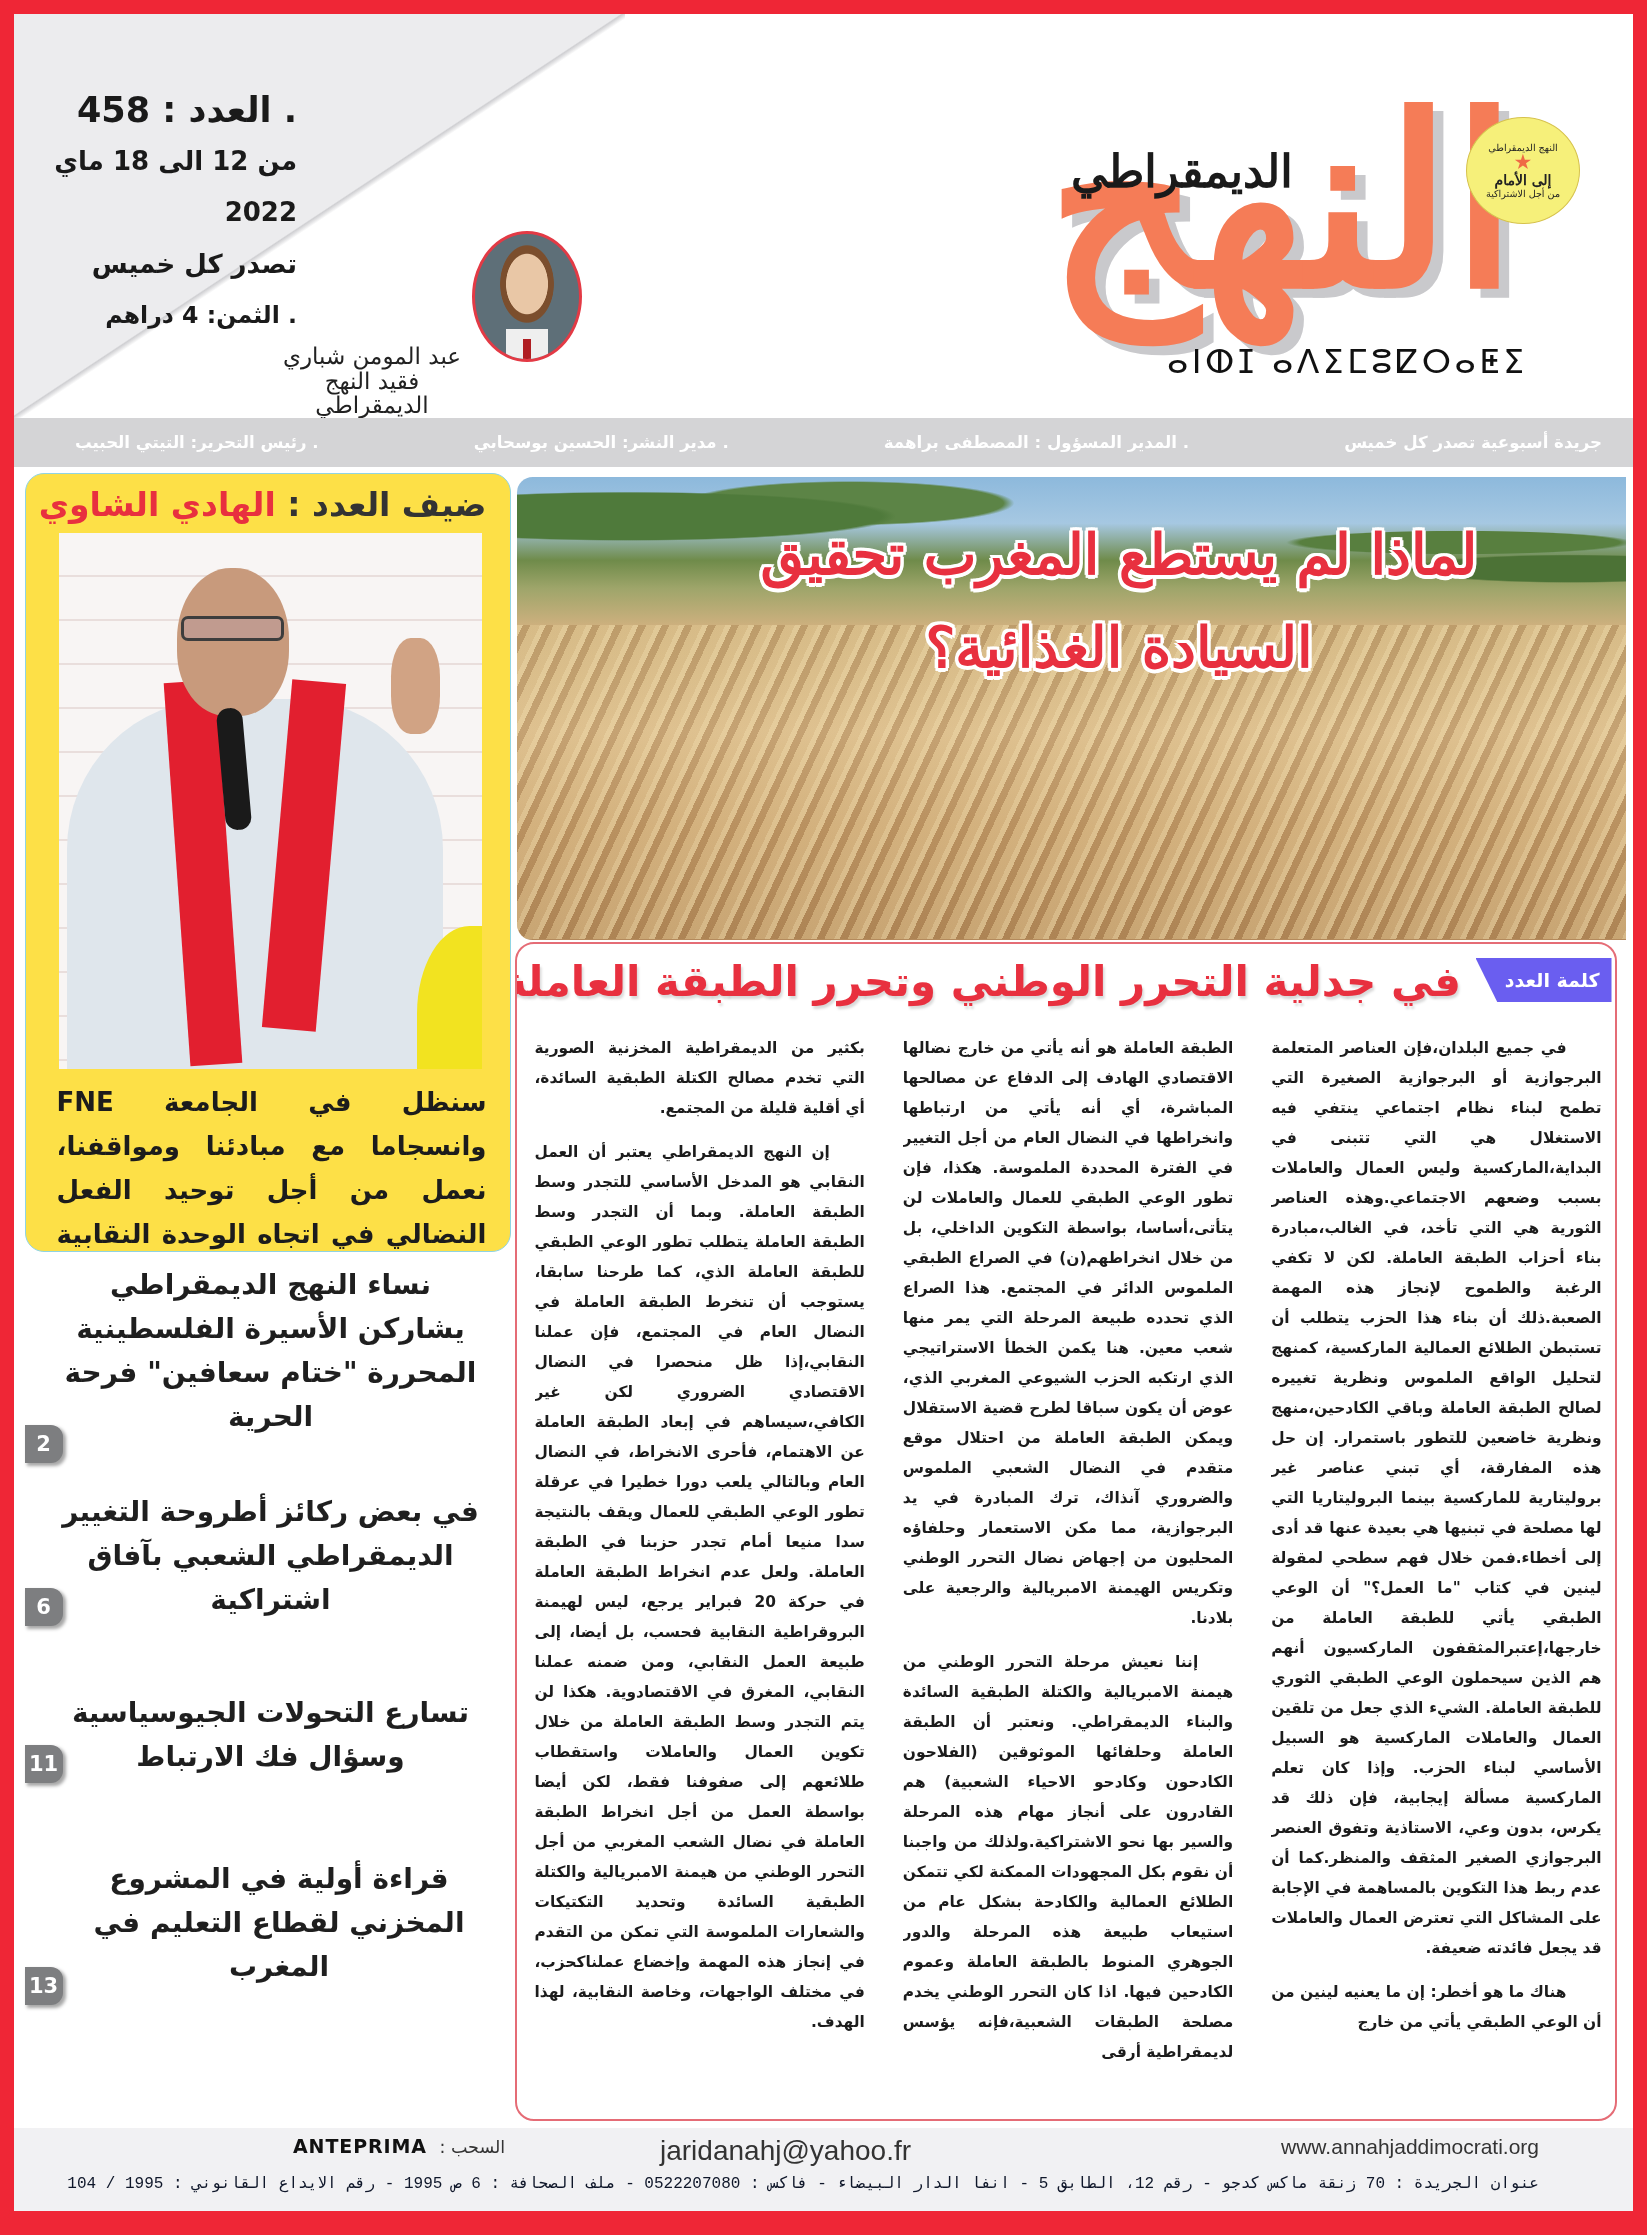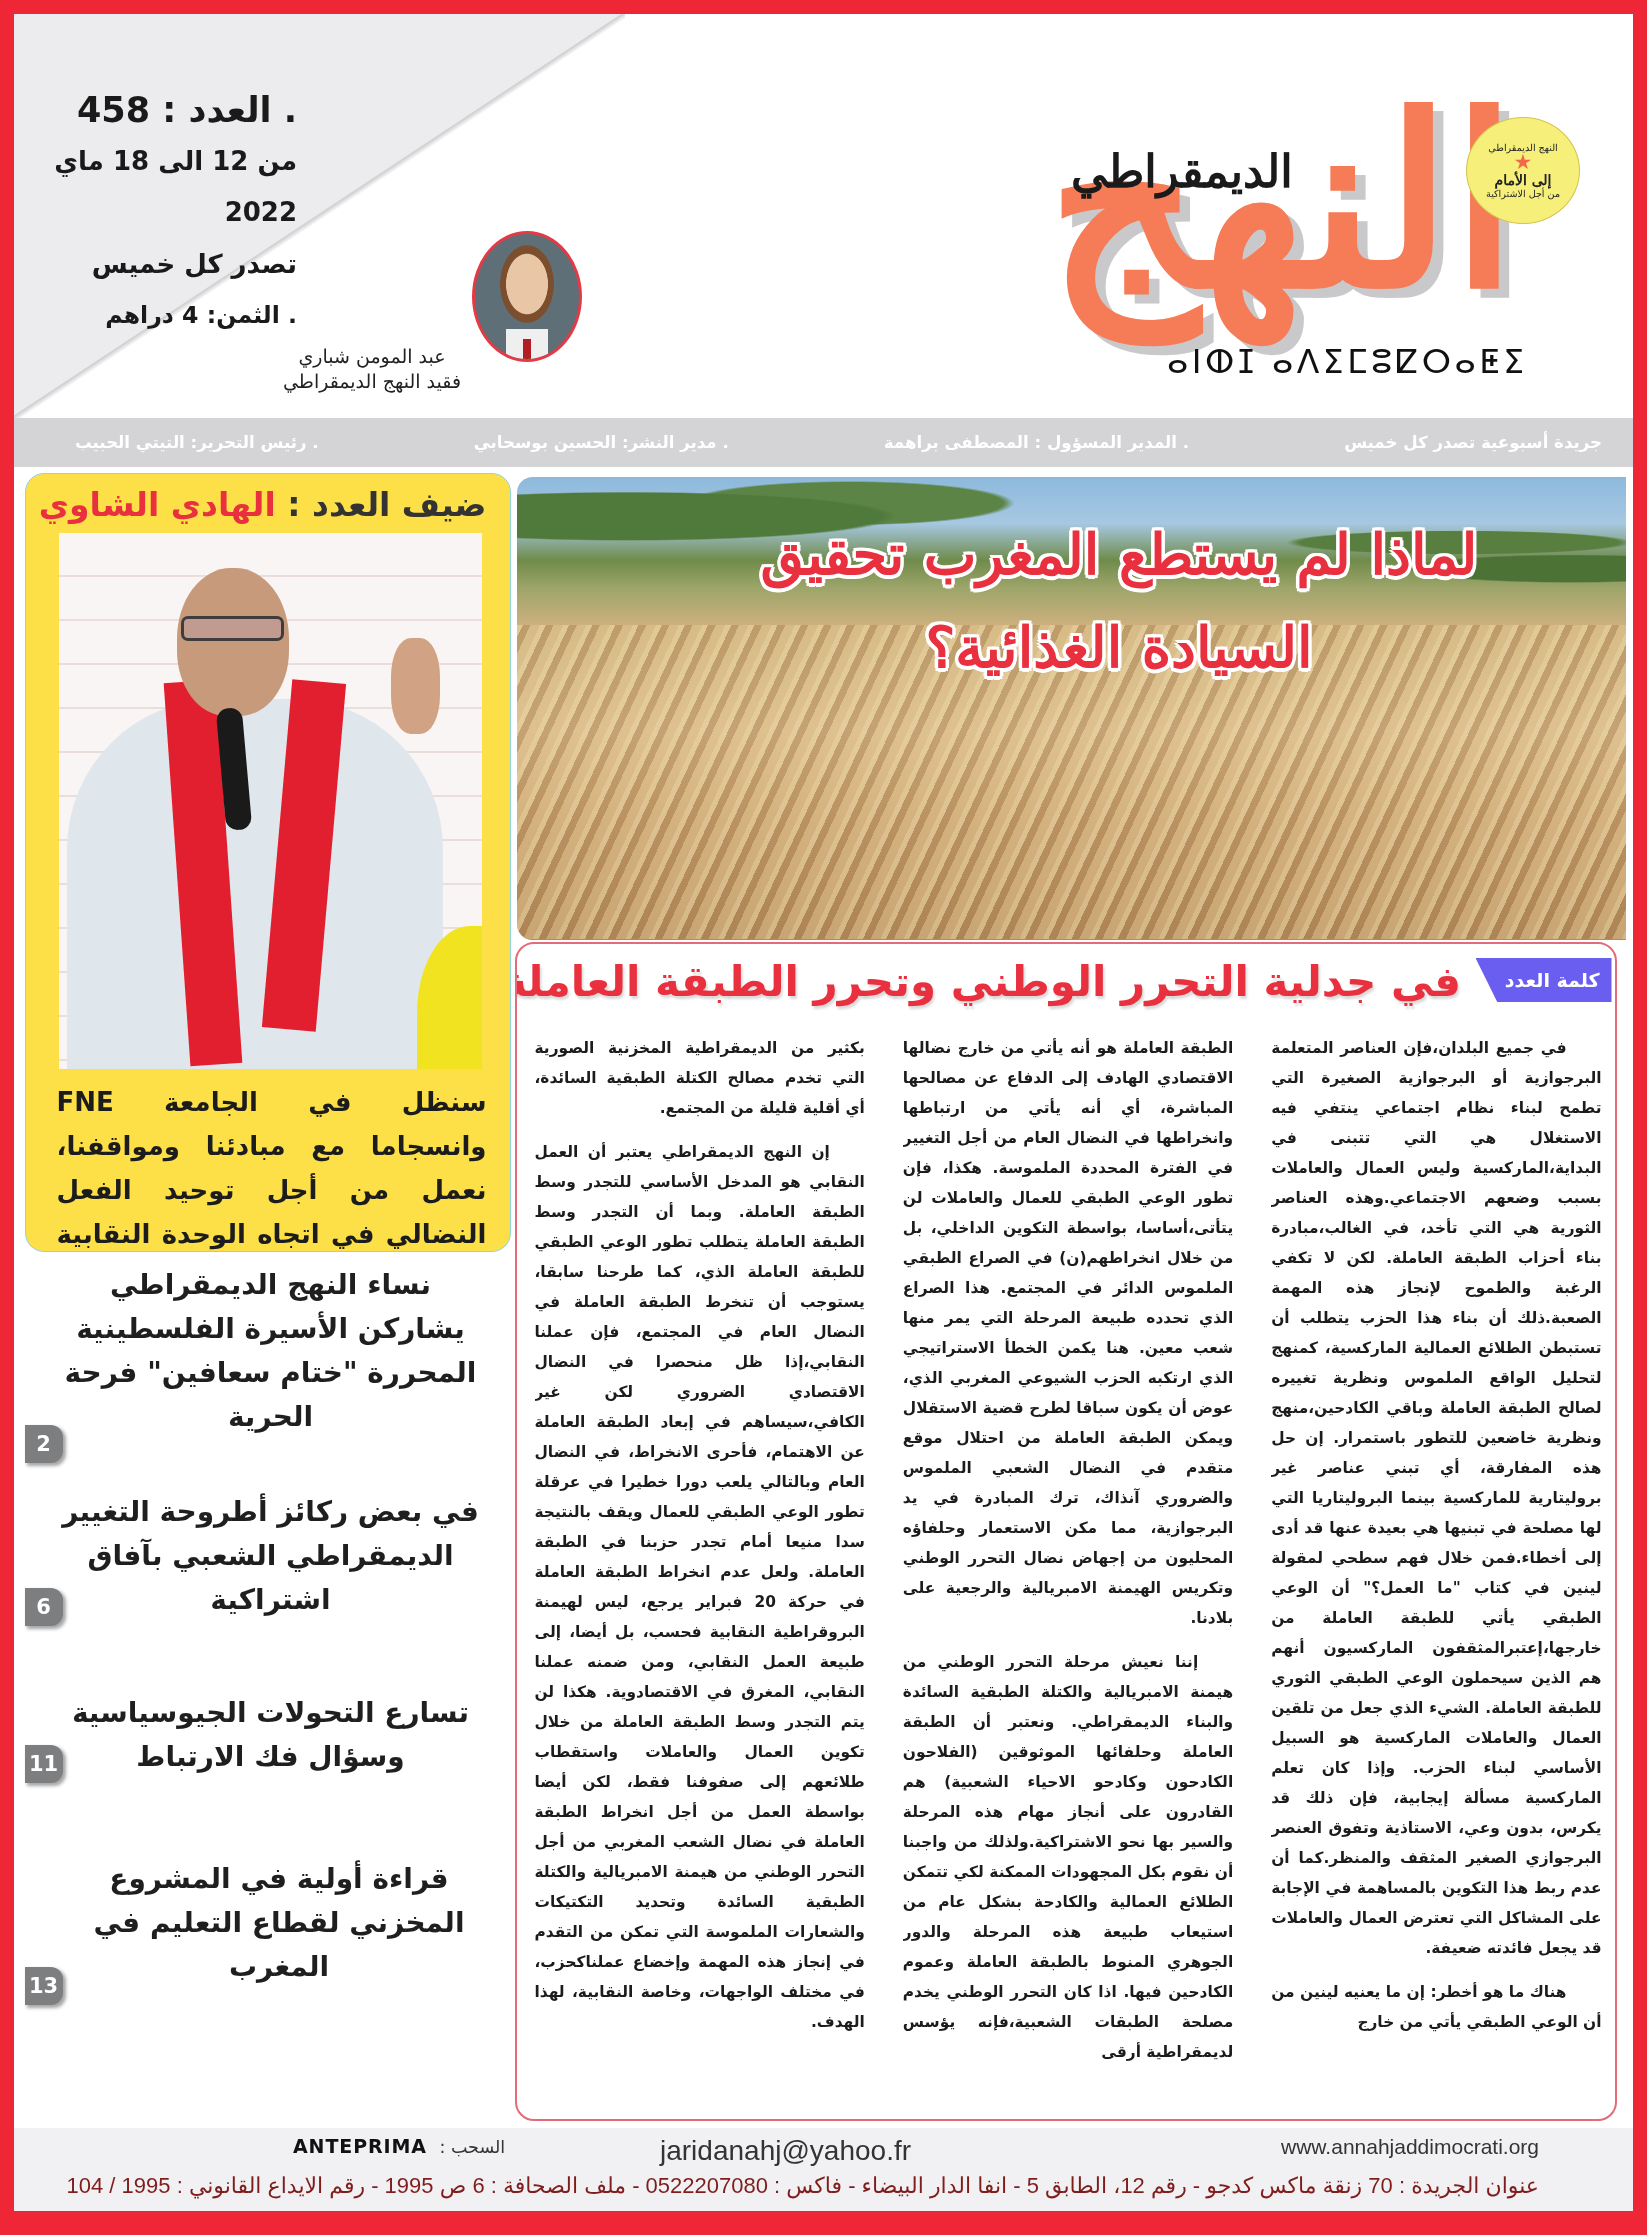--- a/index.html
+++ b/index.html
@@ -20,21 +20,21 @@
   .issue-dates { font-size: 26px; line-height: 51px; }
   .issue-freq { font-size: 26px; line-height: 52px; }
   .issue-price { font-size: 23.6px; line-height: 51px; }
 
   .founder-photo { position: absolute; left: 458px; top: 217px; width: 110px; height: 131px; border-radius: 50%;
     border: 3.5px solid #e33a45; background: radial-gradient(ellipse at 50% 40%, #e9c7a6 0 28%, #7b4e2d 29% 36%, #5e6f78 37% 100%);
     overflow: hidden; }
   .founder-photo .shirt { position: absolute; left: 30%; bottom: 0; width: 40%; height: 24%; background: #efefef; }
   .founder-photo .tie { position: absolute; left: 46%; bottom: 0; width: 8%; height: 16%; background: #b01e23; }
   .founder-caption { position: absolute; left: 253px; top: 330px; width: 210px; direction: rtl; text-align: center;
-    font-family: "DejaVu Serif", serif; font-size: 19px; line-height: 24.5px; color: #222; }
+    font-family: "DejaVu Serif", serif; font-size: 23px; line-height: 24.5px; color: #222; }
 
   .logo { position: absolute; left: 769px; top: 35px; width: 821px; height: 349px; }
   .logo-main { position: absolute; right: 87px; top: 8.7px; font-family: "DejaVu Serif", serif; font-weight: bold;
     font-size: 236px; line-height: 288px; color: #f57c57; direction: rtl; text-shadow: 10.5px 8.7px 0 #c9c9cc; letter-spacing: -5.2px; }
   .logo-sub { position: absolute; left: 288px; top: 96px; font-family: "DejaVu Serif", serif; font-weight: bold; font-size: 45px;
     color: #1a1a1a; direction: rtl; }
   .logo-tifinagh { position: absolute; left: 384px; top: 293px; font-family: "DejaVu Sans", sans-serif; font-size: 33px; letter-spacing: 3.5px; color: #111; }
   .logo-badge { position: absolute; left: 1452px; top: 103px; width: 114px; height: 107px; border-radius: 50%;
     background: #f6f07a; border: 1.7px solid #d6c24e; display: flex; flex-direction: column; align-items: center; justify-content: center;
     direction: rtl; font-family: "DejaVu Serif", serif; color: #222; }
@@ -104,21 +104,21 @@
   .ed-col p { margin-bottom: 14px; }
   .ed-col p.indent { text-indent: 35px; }
 
   
   .footer { position: absolute; left: 0; top: 2114px; width: 1619px; height: 83px; background: #f1f1f3; }
   .footer-row1 { position: absolute; left: 0; top: 7px; width: 1619px; height: 35px; }
   .footer-web { position: absolute; right: 94px; top: 0; font-family: "Liberation Sans", sans-serif; font-size: 21px; color: #333; }
   .footer-mail { position: absolute; left: 646px; top: 0; font-family: "Liberation Sans", sans-serif; font-size: 28px; color: #333; }
   .footer-print { position: absolute; left: 279px; top: 0; direction: rtl; font-family: "DejaVu Sans", sans-serif; font-size: 17.5px; color: #333; white-space: nowrap; }
   .footer-print .brand { font-family: "DejaVu Sans", sans-serif; font-weight: bold; font-size: 19px; letter-spacing: 0.9px; color: #111; margin-right: 7px; }
-  .footer-row2 { position: absolute; right: 94px; top: 45px; direction: rtl; font-family: Liberation Sans, sans-serif; font-size: 22px; color: #7f1d1d; white-space: nowrap; }
+  .footer-row2 { position: absolute; right: 94px; top: 45px; direction: rtl; font-family: Liberation Mono, monospace; font-size: 16px; color: #0f172a; white-space: nowrap; }
 </style>
 </head>
 <body>
 
 <div class="frame"></div>
 
 <div class="page">
 
   <div class="mast">
     <div class="mast-tri-real"></div>

